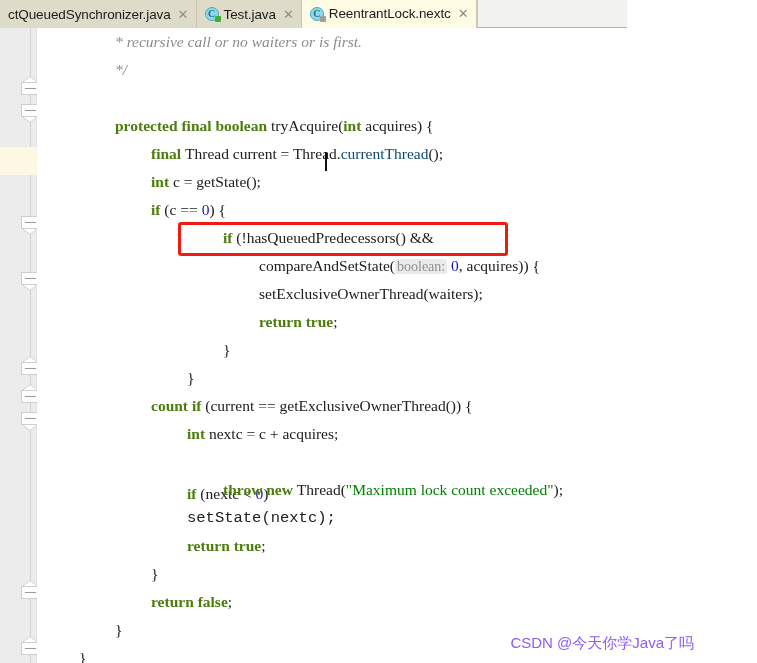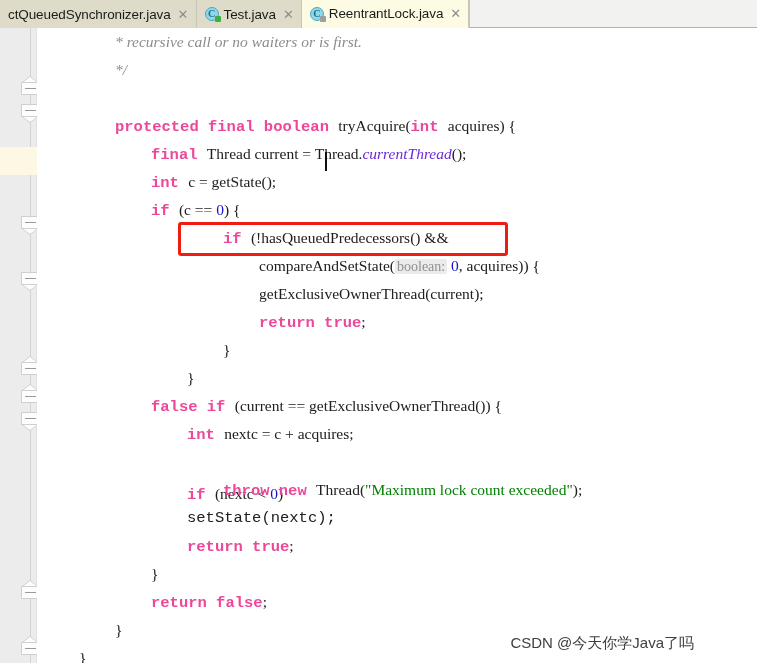--- a/index.html
+++ b/index.html
@@ -16,21 +16,21 @@
     width: 757px;
     height: 663px;
     background: #ffffff;
     overflow: hidden;
   }
 
   
   #tabbar {
     position: absolute;
     left: 0; top: 0;
-    width: 757px; height: 28px;
+    width: 627px; height: 28px;
     background: #f2f2f0;
     border-bottom: 1px solid #b6b49f;
     display: flex;
     align-items: stretch;
   }
   .tab {
     position: relative;
     display: flex;
     align-items: center;
     gap: 5px;
@@ -215,25 +215,25 @@
     left: 0;
     height: 28px;
     line-height: 28px;
     white-space: pre;
     font-family: "Liberation Serif", "DejaVu Serif", serif;
     font-size: 15.5px;
     color: #202020;
   }
 
   
-  .kw   { color: #ec4899; font-weight: bold; font-family: Liberation Mono, monospace; }
+  .kw   { color: #4d7c0f; font-weight: bold; }
   .num  { color: #1414cc; }
   .str  { color: #008000; }
   .cmt  { color: #8c8c8c; font-style: italic; }
-  .stat { color: #6d28d9; font-style: italic; }
+  .stat { color: #0c4a6e; }
   .plain{ color: #202020; }
   .hint {
     color: #909090;
     background: #ebebeb;
     border-radius: 2px;
     padding: 0 2px;
     font-size: 14px;
   }
 
   
@@ -259,21 +259,21 @@
     border: 3px solid #ee1c11;
     border-radius: 3px;
     pointer-events: none;
   }
 
   
   #watermark {
     position: absolute;
     right: 14px; bottom: 10px;
     font-size: 15px;
-    color: #404040;
+    color: #8b5cf6;
     font-family: "Liberation Sans", sans-serif;
     white-space: nowrap;
     user-select: none;
   }
 </style>
 </head>
 <body>
 
 <div id="app">
 
@@ -293,21 +293,21 @@
       <span class="tab-label">Test.java</span>
       <span class="tab-close">✕</span>
     </div>
 
     <div class="tab active">
       <span class="class-icon">
         <span class="disc"></span>
           <span class="letter">C</span>
           <span class="badge"></span>
       </span>
-      <span class="tab-label">ReentrantLock.java</span>
+      <span class="tab-label">ReentrantLock.nextc</span>
       <span class="tab-close">✕</span>
     </div>
 
     <div id="tabbar-filler"></div>
   </div>
 
   <div id="editor">
 
     <div id="gutter"></div>
     <div id="gutter-edge"></div>
@@ -393,29 +393,29 @@
       <div class="line" style="top:112px; left:114px;"><span class="kw">final </span><span class="plain">Thread current = Thread.</span><span class="stat">currentThread</span><span class="plain">();</span></div>
 
       <div class="line" style="top:140px; left:114px;"><span class="kw">int </span><span class="plain">c = getState();</span></div>
 
       <div class="line" style="top:168px; left:114px;"><span class="kw">if </span><span class="plain">(c == </span><span class="num">0</span><span class="plain">) {</span></div>
 
       <div class="line" style="top:196px; left:186px;"><span class="kw">if </span><span class="plain">(!hasQueuedPredecessors() &amp;&amp;</span></div>
 
       <div class="line" style="top:224px; left:222px;"><span class="plain">compareAndSetState(</span><span class="hint">boolean:</span><span class="plain"> </span><span class="num">0</span><span class="plain">, acquires)) {</span></div>
 
-      <div class="line" style="top:252px; left:222px;"><span class="plain">getExclusiveOwnerThread(current);</span></div>
+      <div class="line" style="top:252px; left:222px;"><span class="plain">setExclusiveOwnerThread(waiters);</span></div>
 
       <div class="line" style="top:280px; left:222px;"><span class="kw">return true</span><span class="plain">;</span></div>
 
       <div class="line" style="top:308px; left:186px;"><span class="plain">}</span></div>
 
       <div class="line" style="top:336px; left:150px;"><span class="plain">}</span></div>
 
-      <div class="line" style="top:364px; left:114px;"><span class="kw">false if </span><span class="plain">(current == getExclusiveOwnerThread()) {</span></div>
+      <div class="line" style="top:364px; left:114px;"><span class="kw">count if </span><span class="plain">(current == getExclusiveOwnerThread()) {</span></div>
 
       <div class="line" style="top:392px; left:150px;"><span class="kw">int </span><span class="plain">nextc = c + acquires;</span></div>
 
       <div class="line" style="top:420px; left:150px;margin-top:32px;"><span class="kw">if </span><span class="plain">(nextc &lt; </span><span class="num">0</span><span class="plain">)</span></div>
 
       <div class="line" style="top:448px; left:186px;"><span class="kw">throw new </span><span class="plain">Thread(</span><span class="str">"Maximum lock count exceeded"</span><span class="plain">);</span></div>
 
       <div class="line" style="top:476px; left:150px;font-family:Liberation Mono, monospace;"><span class="plain">setState(nextc);</span></div>
 
       <div class="line" style="top:504px; left:150px;"><span class="kw">return true</span><span class="plain">;</span></div>

